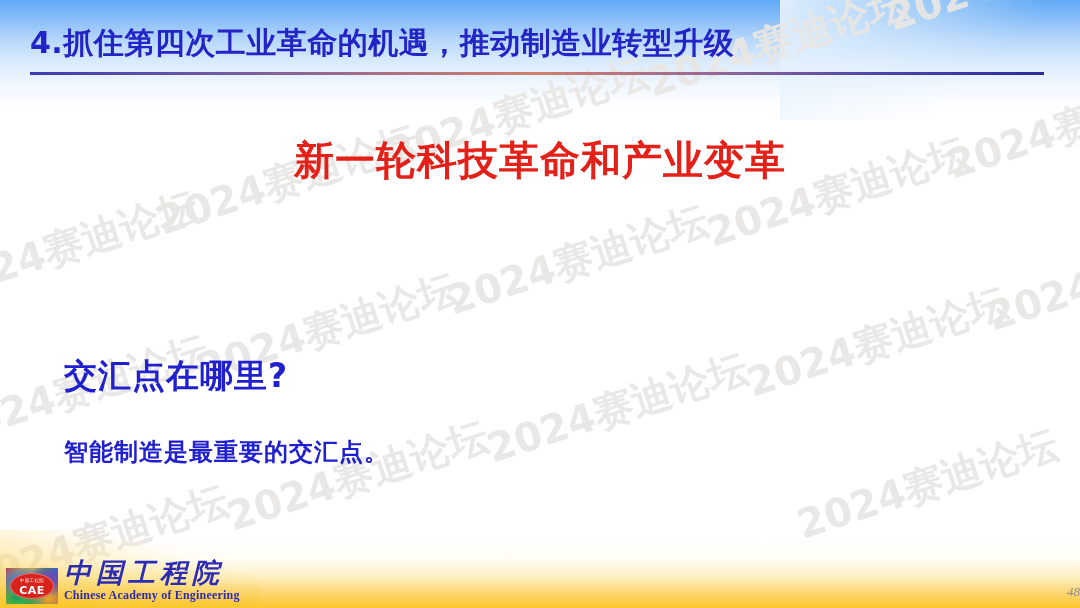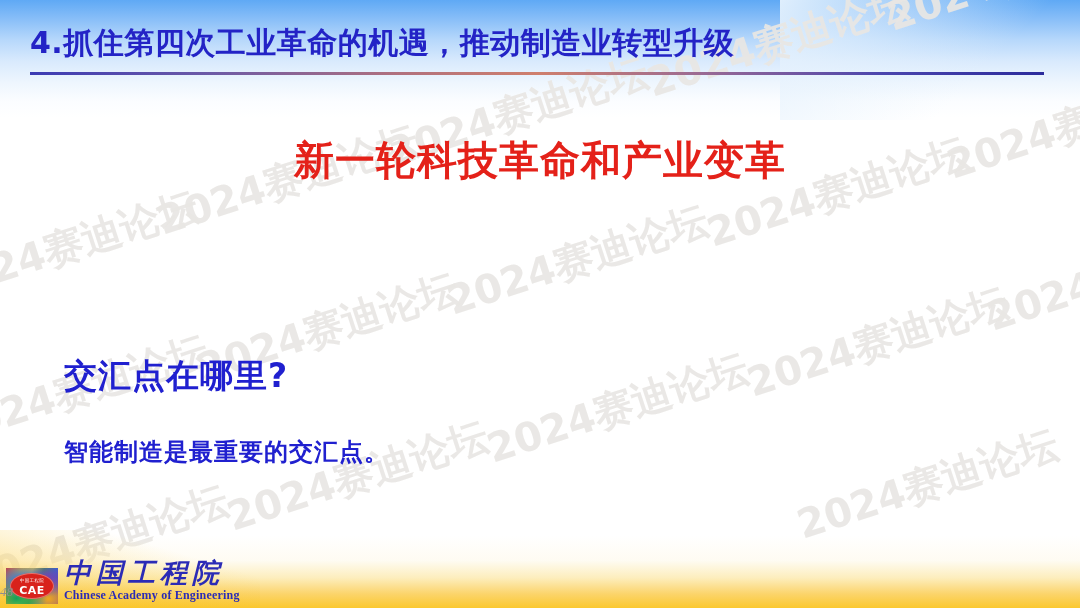--- a/index.html
+++ b/index.html
@@ -255,21 +255,21 @@
     line-height: 1.1;
     margin-top: 1px;
     white-space: nowrap;
   }
 
   .page-number {
     position: absolute;
     left: 0;
     right: 0;
     bottom: 8px;
-    text-align: left;
+    text-align: right;
     font-family: "Liberation Serif", "DejaVu Serif", serif;
     font-size: 13px;
     font-style: italic;
     color: #8e8e8e;
   }
 </style>
 </head>
 <body>
 
 <div id="slide">

